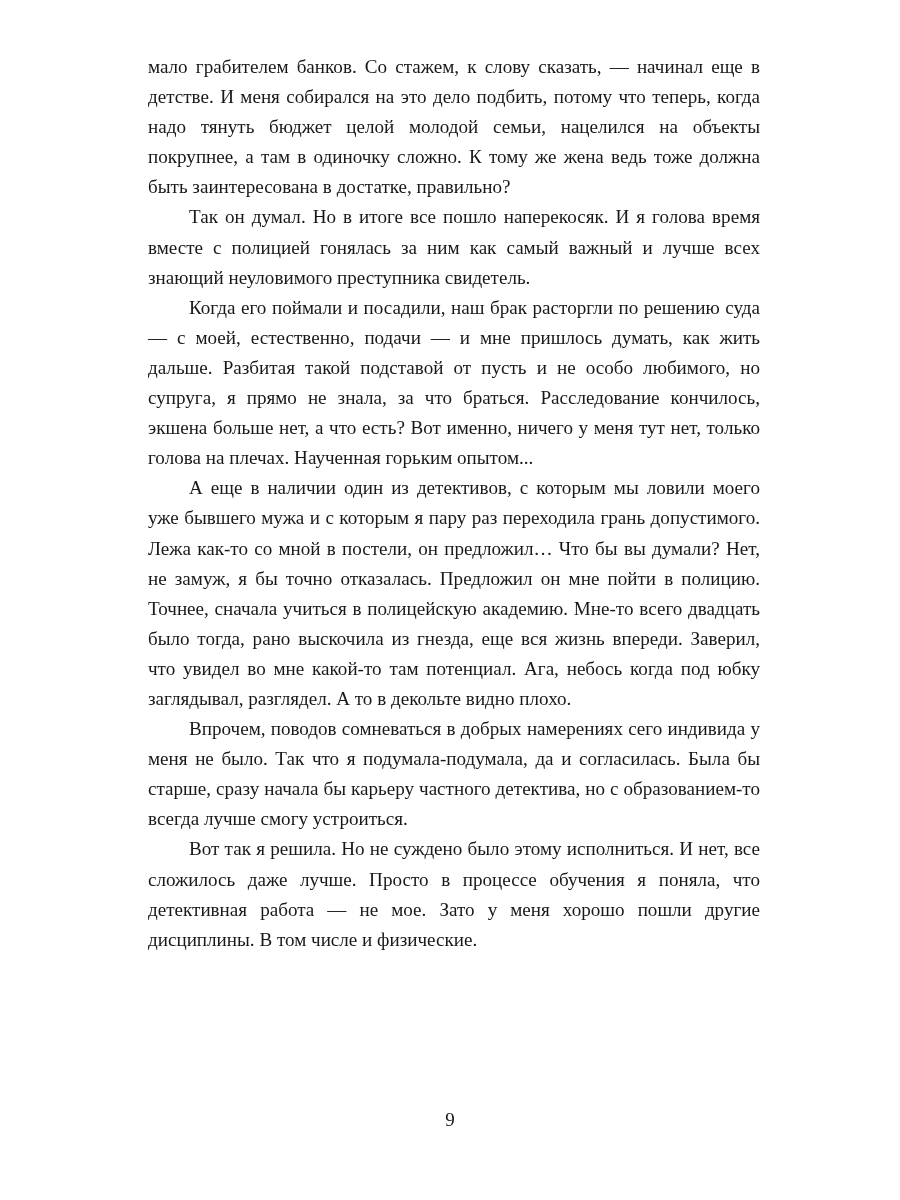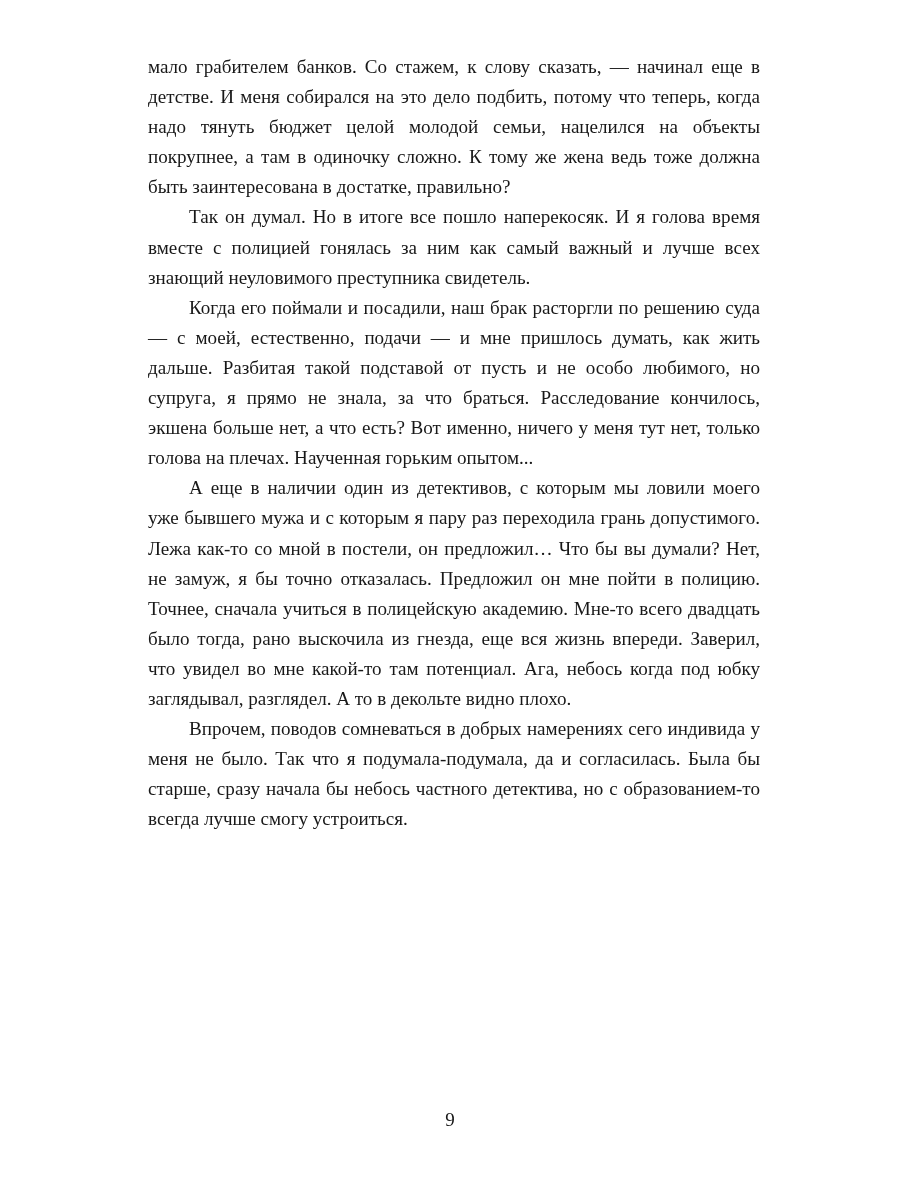--- a/index.html
+++ b/index.html
@@ -55,16 +55,17 @@
 </style>
 </head>
 <body>
 
 <div class="page">
   <div class="text-column">
     <p class="para">мало грабителем банков. Со стажем, к слову сказать, — начинал еще в детстве. И меня собирался на это дело подбить, потому что теперь, когда надо тянуть бюджет целой молодой семьи, нацелился на объекты покрупнее, а там в одиночку сложно. К тому же жена ведь тоже должна быть заинтересована в достатке, правильно?</p>
     <p class="para indent">Так он думал. Но в итоге все пошло наперекосяк. И я голова время вместе с полицией гонялась за ним как самый важный и лучше всех знающий неуловимого преступника свидетель.</p>
     <p class="para indent">Когда его поймали и посадили, наш брак расторгли по решению суда — с моей, естественно, подачи — и мне пришлось думать, как жить дальше. Разбитая такой подставой от пусть и не особо любимого, но супруга, я прямо не знала, за что браться. Расследование кончилось, экшена больше нет, а что есть? Вот именно, ничего у меня тут нет, только голова на плечах. Наученная горьким опытом...</p>
     <p class="para indent">А еще в наличии один из детективов, с которым мы ловили моего уже бывшего мужа и с которым я пару раз переходила грань допустимого. Лежа как-то со мной в постели, он предложил… Что бы вы думали? Нет, не замуж, я бы точно отказалась. Предложил он мне пойти в полицию. Точнее, сначала учиться в полицейскую академию. Мне-то всего двадцать было тогда, рано выскочила из гнезда, еще вся жизнь впереди. Заверил, что увидел во мне какой-то там потенциал. Ага, небось когда под юбку заглядывал, разглядел. А то в декольте видно плохо.</p>
-    <p class="para indent">Впрочем, поводов сомневаться в добрых намерениях сего индивида у меня не было. Так что я подумала-подумала, да и согласилась. Была бы старше, сразу начала бы небось частного детектива, но с образованием-то всегда лучше смогу устроиться.</p>
+    <p class="para indent">Впрочем, поводов сомневаться в добрых намерениях сего индивида у меня не было. Так что я подумала-подумала, да и согласилась. Была бы старше, сразу начала бы карьеру частного детектива, но с образованием-то всегда лучше смогу устроиться.</p>
+    <p class="para indent">Вот так я решила. Но не суждено было этому исполниться. И нет, все сложилось даже лучше. Просто в процессе обучения я поняла, что детективная работа — не мое. Зато у меня хорошо пошли другие дисциплины. В том числе и физические.</p>
   </div>
   <div class="page-number">9</div>
 </div>
 
 </body></html>

